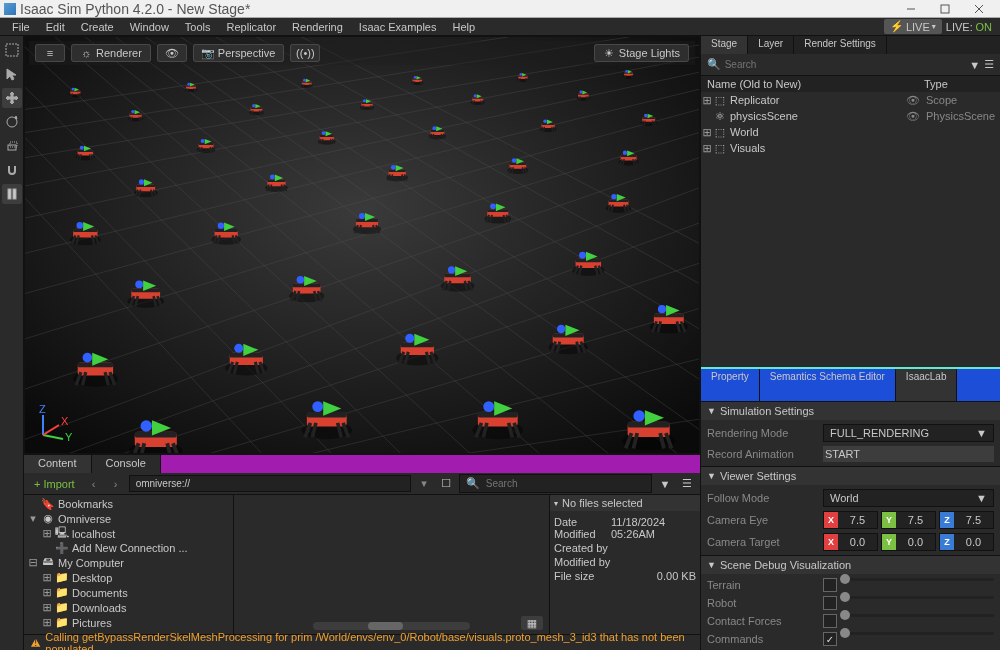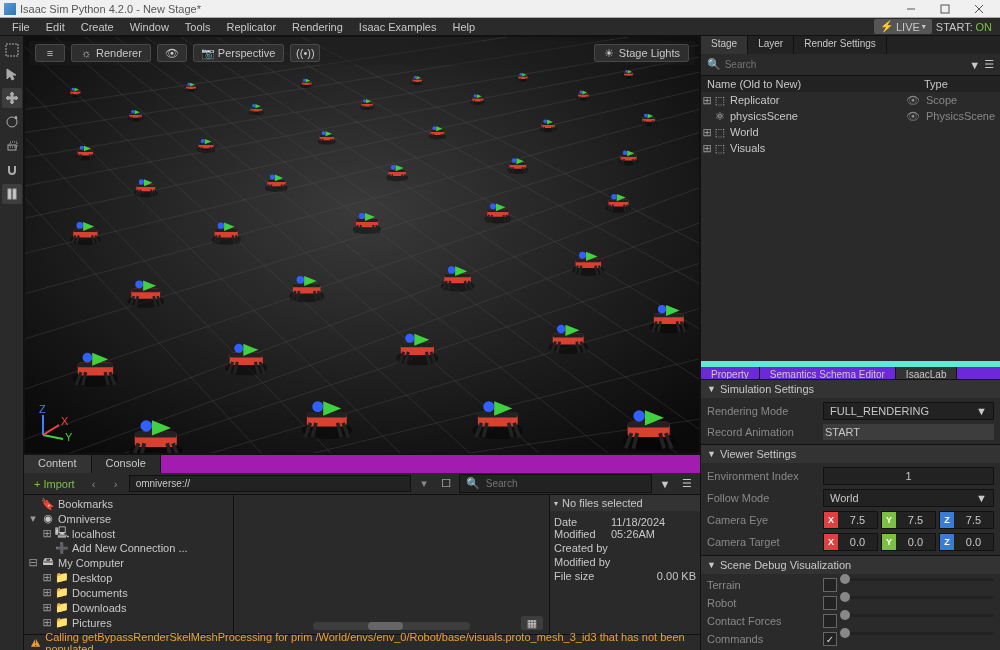--- a/index.html
+++ b/index.html
@@ -8,21 +8,21 @@
   --border:#444;--sel:#3a5a7a;
 }
 *{box-sizing:border-box;font-family:"Segoe UI",Arial,sans-serif;font-size:11px;color:var(--txt);margin:0;padding:0}
 html,body{width:1000px;height:650px;background:var(--bg0);overflow:hidden}
 svg{display:block}
 .root{display:flex;flex-direction:column;width:100%;height:100%}
 
 
 .titlebar{height:18px;background:#f0f0f0;display:flex;align-items:center;padding:0 4px;border-bottom:1px solid #aaa}
 .titlebar .icon{width:12px;height:12px;background:linear-gradient(135deg,#5b9bd5,#2e75b6);margin-right:4px}
-.titlebar .title{color:#555;font-size:11px;flex:1}
+.titlebar .title{color:#555;font-size:14px;flex:1}
 .titlebar .winbtn{width:34px;height:16px;display:flex;align-items:center;justify-content:center;color:#444}
 .titlebar .winbtn svg{stroke:#555}
 
 
 .menubar{height:18px;background:var(--bg1);display:flex;align-items:center;padding:0 4px;border-bottom:1px solid #111}
 .menubar .mitem{padding:0 8px;cursor:pointer}
 .menubar .spacer{flex:1}
 .menubar .live{background:#555;color:#ddd;padding:1px 6px;border-radius:2px;font-size:10px;margin-right:4px;display:flex;align-items:center;gap:2px}
 .menubar .live .bolt{color:#ffcc00}
 .menubar .cache{font-size:10px;margin-right:4px}
@@ -96,21 +96,21 @@
 .snode{display:flex;align-items:center;padding:1px 4px;font-size:10px;cursor:pointer}
 .snode .arrow{width:12px;text-align:center;color:#999}
 .snode .picon{width:14px;height:14px;margin-right:3px;display:flex;align-items:center;justify-content:center}
 .snode .lbl{flex:1}
 .snode .eye{width:20px;color:#888}
 .snode .typ{width:70px;color:var(--txt-dim)}
 .snode.d1{padding-left:0}
 
 .rmid-spacer{flex:1;min-height:30px}
 
-.rtabs2{height:18px;display:flex;background:#6d28d9;border-top:6px solid #5eead4}
+.rtabs2{height:34px;display:flex;background:#1d4ed8;border-top:2px solid #5eead4}
 
 .insp{overflow:auto}
 .sect{background:var(--bg2);padding:3px 6px;font-size:10px;display:flex;align-items:center;gap:4px;cursor:pointer;border-top:1px solid #111}
 .sect .arrow{font-size:9px}
 .propgrid{padding:2px 0}
 .prow{display:flex;align-items:center;padding:2px 6px;gap:6px;font-size:10px}
 .prow .plabel{width:110px;color:var(--txt-dim)}
 .prow .pval{flex:1;display:flex;gap:3px}
 .dd{flex:1;background:#222;border:1px solid #111;padding:2px 6px;display:flex;justify-content:space-between;align-items:center;cursor:pointer}
 .btnw{flex:1;background:var(--bg3);text-align:left;padding:2px;cursor:pointer}
@@ -160,21 +160,21 @@
     <span class="mitem">Replicator</span>
     <span class="mitem">Rendering</span>
     <span class="mitem">Isaac Examples</span>
     <span class="mitem">Help</span>
     <div class="spacer"></div>
     <div class="live">
         <span class="bolt">⚡</span>
         <span>LIVE</span>
         <span style="font-size:8px">▾</span>
       </div>
-    <div class="cache"><span>START:</span> <span class="on">ON</span></div>
+    <div class="cache"><span>LIVE:</span> <span class="on">ON</span></div>
   </div>
 
   <div class="body">
 
     <div class="toolstrip">
       <div class="toolbtn">
           <svg width="14" height="14" viewBox="0 0 14 14">
             <rect x="1" y="1" width="12" height="12" fill="none" stroke="#aaa" stroke-dasharray="2,1"></rect>
           </svg>
         </div>
@@ -528,26 +528,20 @@
               </div>
           </div>
         </div>
 
         <div class="sect">
             <span class="arrow">▼</span>
             <span>Viewer Settings</span>
           </div>
         <div class="propgrid">
           <div class="prow">
-            <span class="plabel">Environment Index</span>
-            <div class="pval">
-                <div class="numbox">1</div>
-              </div>
-          </div>
-          <div class="prow">
             <span class="plabel">Follow Mode</span>
             <div class="pval">
                 <div class="dd">
                   <span>World</span>
                   <span>▼</span>
                 </div>
               </div>
           </div>
           <div class="prow">
             <span class="plabel">Camera Eye</span>

